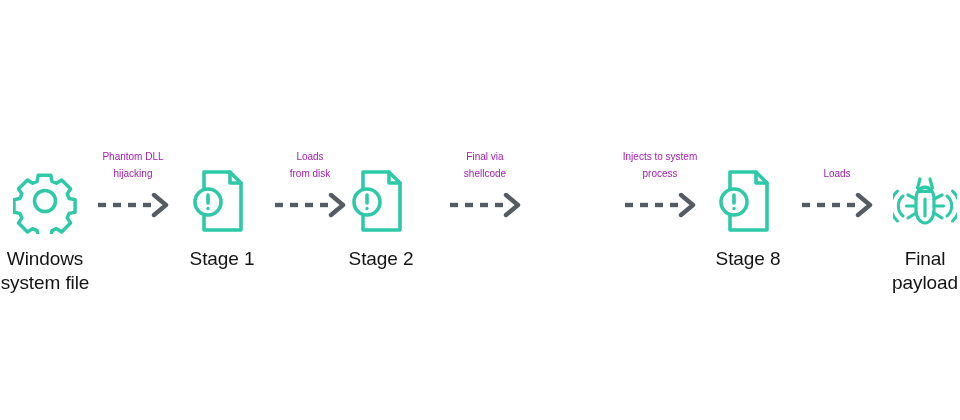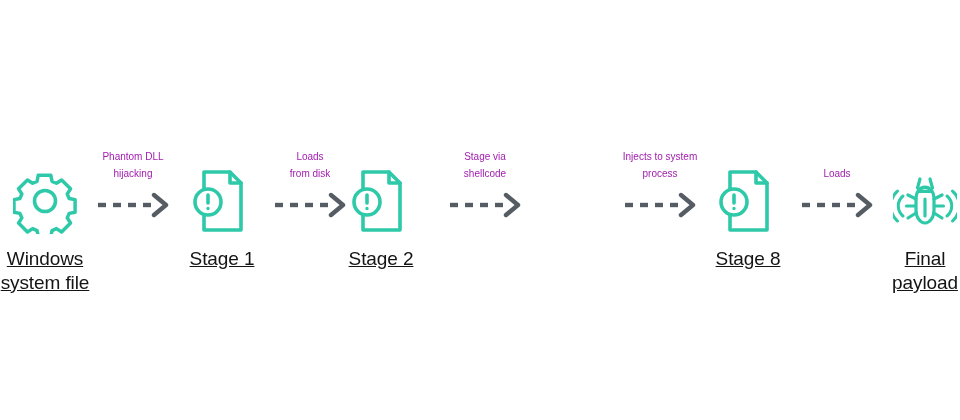--- a/index.html
+++ b/index.html
@@ -37,21 +37,20 @@
     display: block;
   }
   .node-label {
     margin-top: 13px;
     font-size: 19px;
     line-height: 24px;
     color: #141414;
     text-align: center;
     letter-spacing: -0.1px;
     white-space: pre-line;
-    text-decoration: underline;
   }
 
   
   .connector {
     position: absolute;
     top: 148px;
     width: 130px;
     margin-left: -65px;
     display: flex;
     flex-direction: column;
@@ -129,21 +128,21 @@
       <path d="M14 4h26l11 11v47H14z" fill="#ffffff"></path>
       <path d="M40 4v11h11"></path>
       <circle cx="18" cy="34" r="13" fill="#ffffff"></circle>
       <line x1="18" y1="27" x2="18" y2="35"></line>
       <circle cx="18" cy="40.5" r="0.9" fill="#2ec9a8" stroke-width="1.6"></circle>
     </svg>
     <div class="node-label">Stage 2</div>
   </div>
 
   <div class="connector" style="left:485px">
-    <div class="connector-caption">Stage via
+    <div class="connector-caption">Final via
 shellcode</div>
     <svg class="connector-arrow" viewBox="0 0 74 26" fill="none" stroke="#565c64" stroke-width="4.4" stroke-linecap="butt">
       <line x1="2" y1="13" x2="10" y2="13"></line>
       <line x1="17" y1="13" x2="25" y2="13"></line>
       <line x1="32" y1="13" x2="40" y2="13"></line>
       <line x1="47" y1="13" x2="55" y2="13"></line>
       <polyline points="58,3 70,13 58,23" stroke-linecap="round" stroke-linejoin="round"></polyline>
     </svg>
   </div>
 

